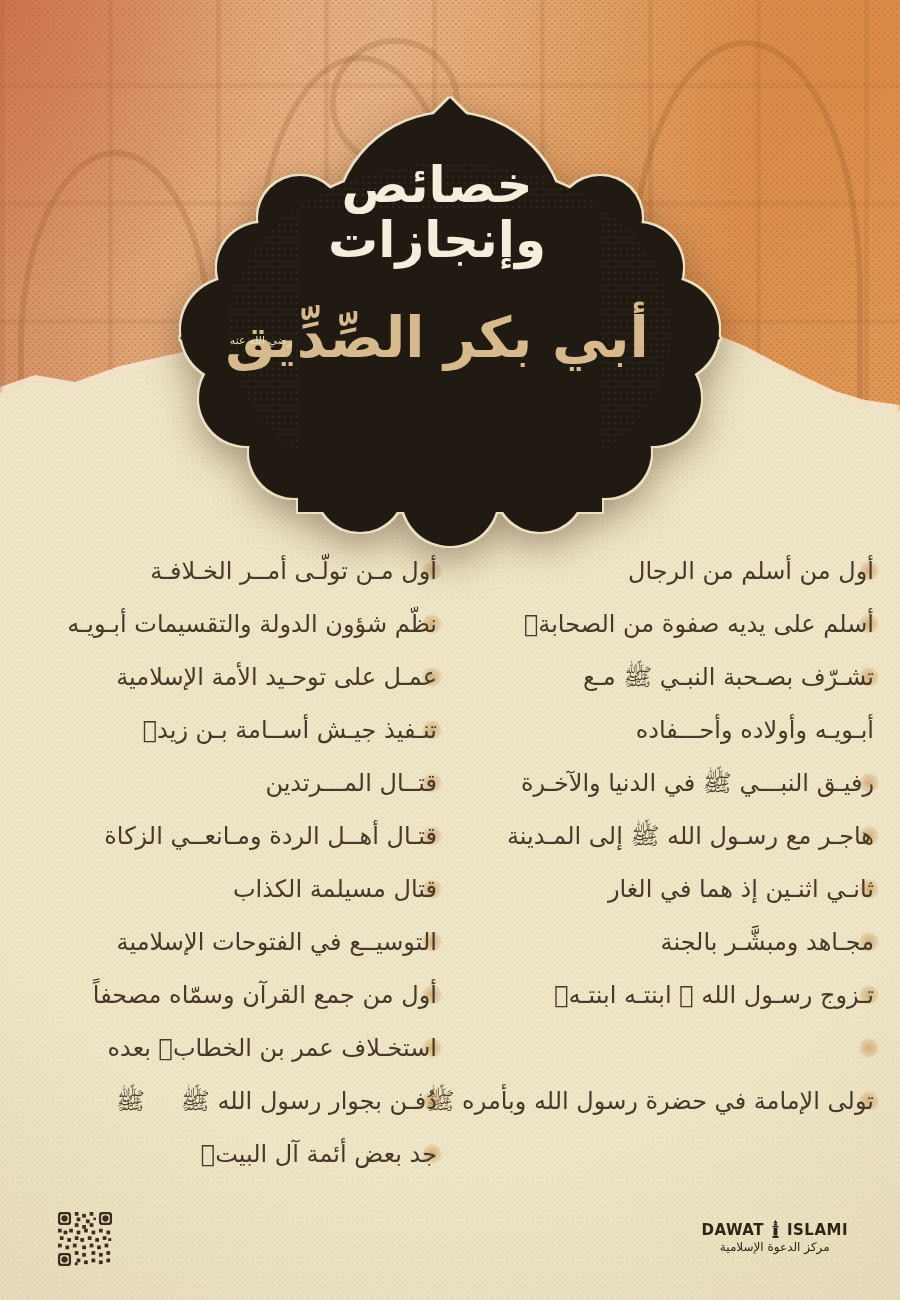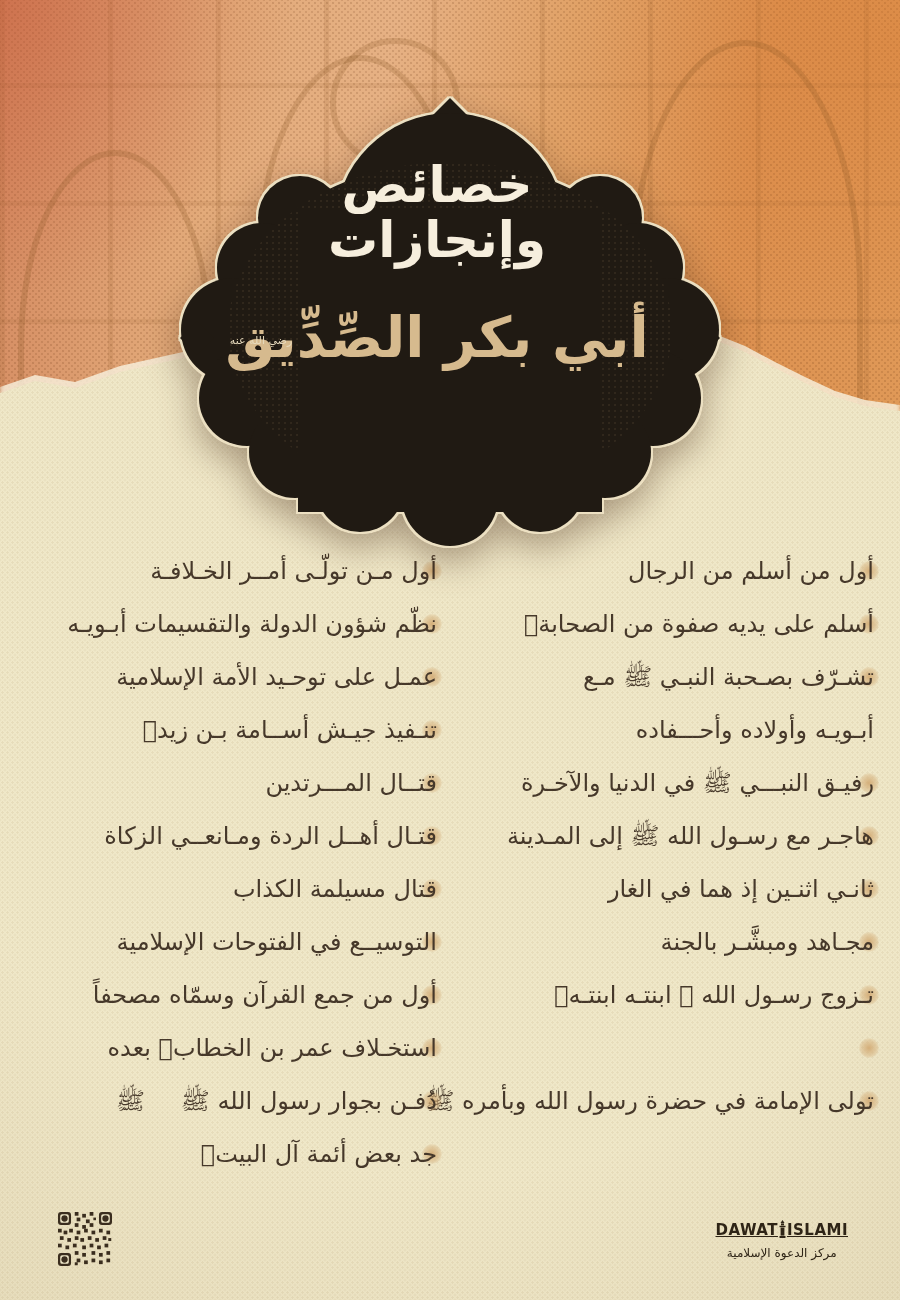--- a/index.html
+++ b/index.html
@@ -90,23 +90,23 @@
   .row .t { position:relative; z-index:1; font-size:24px; color:#46382a; white-space:nowrap; line-height:1; }
   .row .dot {
     position:absolute; right:-5px; top:50%; transform:translateY(-50%);
     width:20px; height:20px; border-radius:50%; z-index:0;
     background:radial-gradient(circle, rgba(211,172,118,.95) 0%, rgba(211,172,118,.4) 55%, rgba(211,172,118,0) 78%);
   }
 
   
   .qr { position:absolute; left:58px; top:1212px; width:54px; height:54px; z-index:3; }
   .logo { position:absolute; right:52px; top:1220px; z-index:3; color:#2e2416; text-align:center; }
-  .logo-en { display:flex; align-items:flex-end; justify-content:center; gap:0; font-weight:bold; font-size:15px; letter-spacing:.5px; line-height:1;text-decoration:underline; }
+  .logo-en { display:flex; align-items:flex-end; justify-content:center; gap:7px; font-weight:bold; font-size:15px; letter-spacing:.5px; line-height:1; }
   .logo-en .minaret { width:9px; height:18px; }
-  .logo-ar { font-size:12px; margin-top:8px; direction:rtl; }
+  .logo-ar { font-size:12px; margin-top:2px; direction:rtl; }
 </style>
 </head>
 <body>
 
 <div class="stage">
 
   <div class="bg-top">
     <div class="arch a1"></div>
     <div class="arch a2"></div>
     <div class="arch a3"></div>

